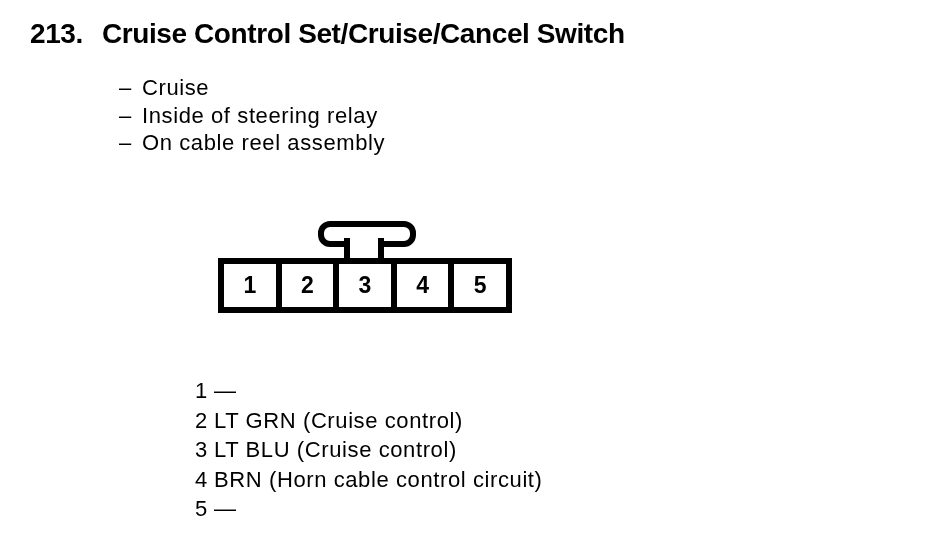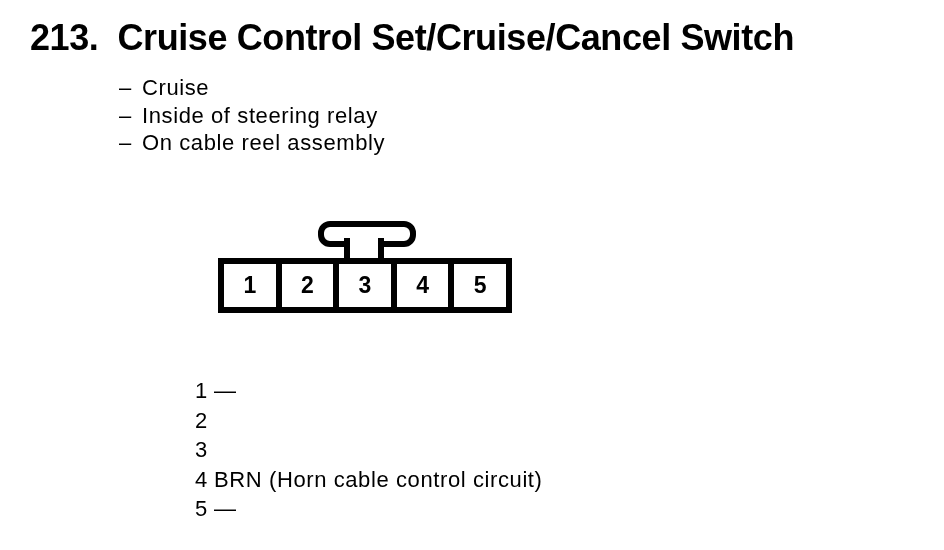--- a/index.html
+++ b/index.html
@@ -17,21 +17,21 @@
     overflow: hidden;
   }
 
   
   .figure-heading {
     position: absolute;
     left: 30px;
     top: 20px;
     display: flex;
     gap: 19px;
-    font-size: 36px;
+    font-size: 28px;
     font-weight: bold;
     letter-spacing: -0.4px;
     line-height: 1;
     white-space: nowrap;
   }
 
   
   .notes {
     position: absolute;
     left: 119px;
@@ -142,23 +142,25 @@
     </div>
   </div>
 
   <div class="pinout">
     <div class="pinout-row">
       <span class="pin-num">1</span>
       <span class="pin-desc">—</span>
     </div>
     <div class="pinout-row">
       <span class="pin-num">2</span>
+      <span class="pin-desc">LT GRN (Cruise control)</span>
     </div>
     <div class="pinout-row">
       <span class="pin-num">3</span>
+      <span class="pin-desc">LT BLU (Cruise control)</span>
     </div>
     <div class="pinout-row">
       <span class="pin-num">4</span>
       <span class="pin-desc">BRN (Horn cable control circuit)</span>
     </div>
     <div class="pinout-row">
       <span class="pin-num">5</span>
       <span class="pin-desc">—</span>
     </div>
   </div>

